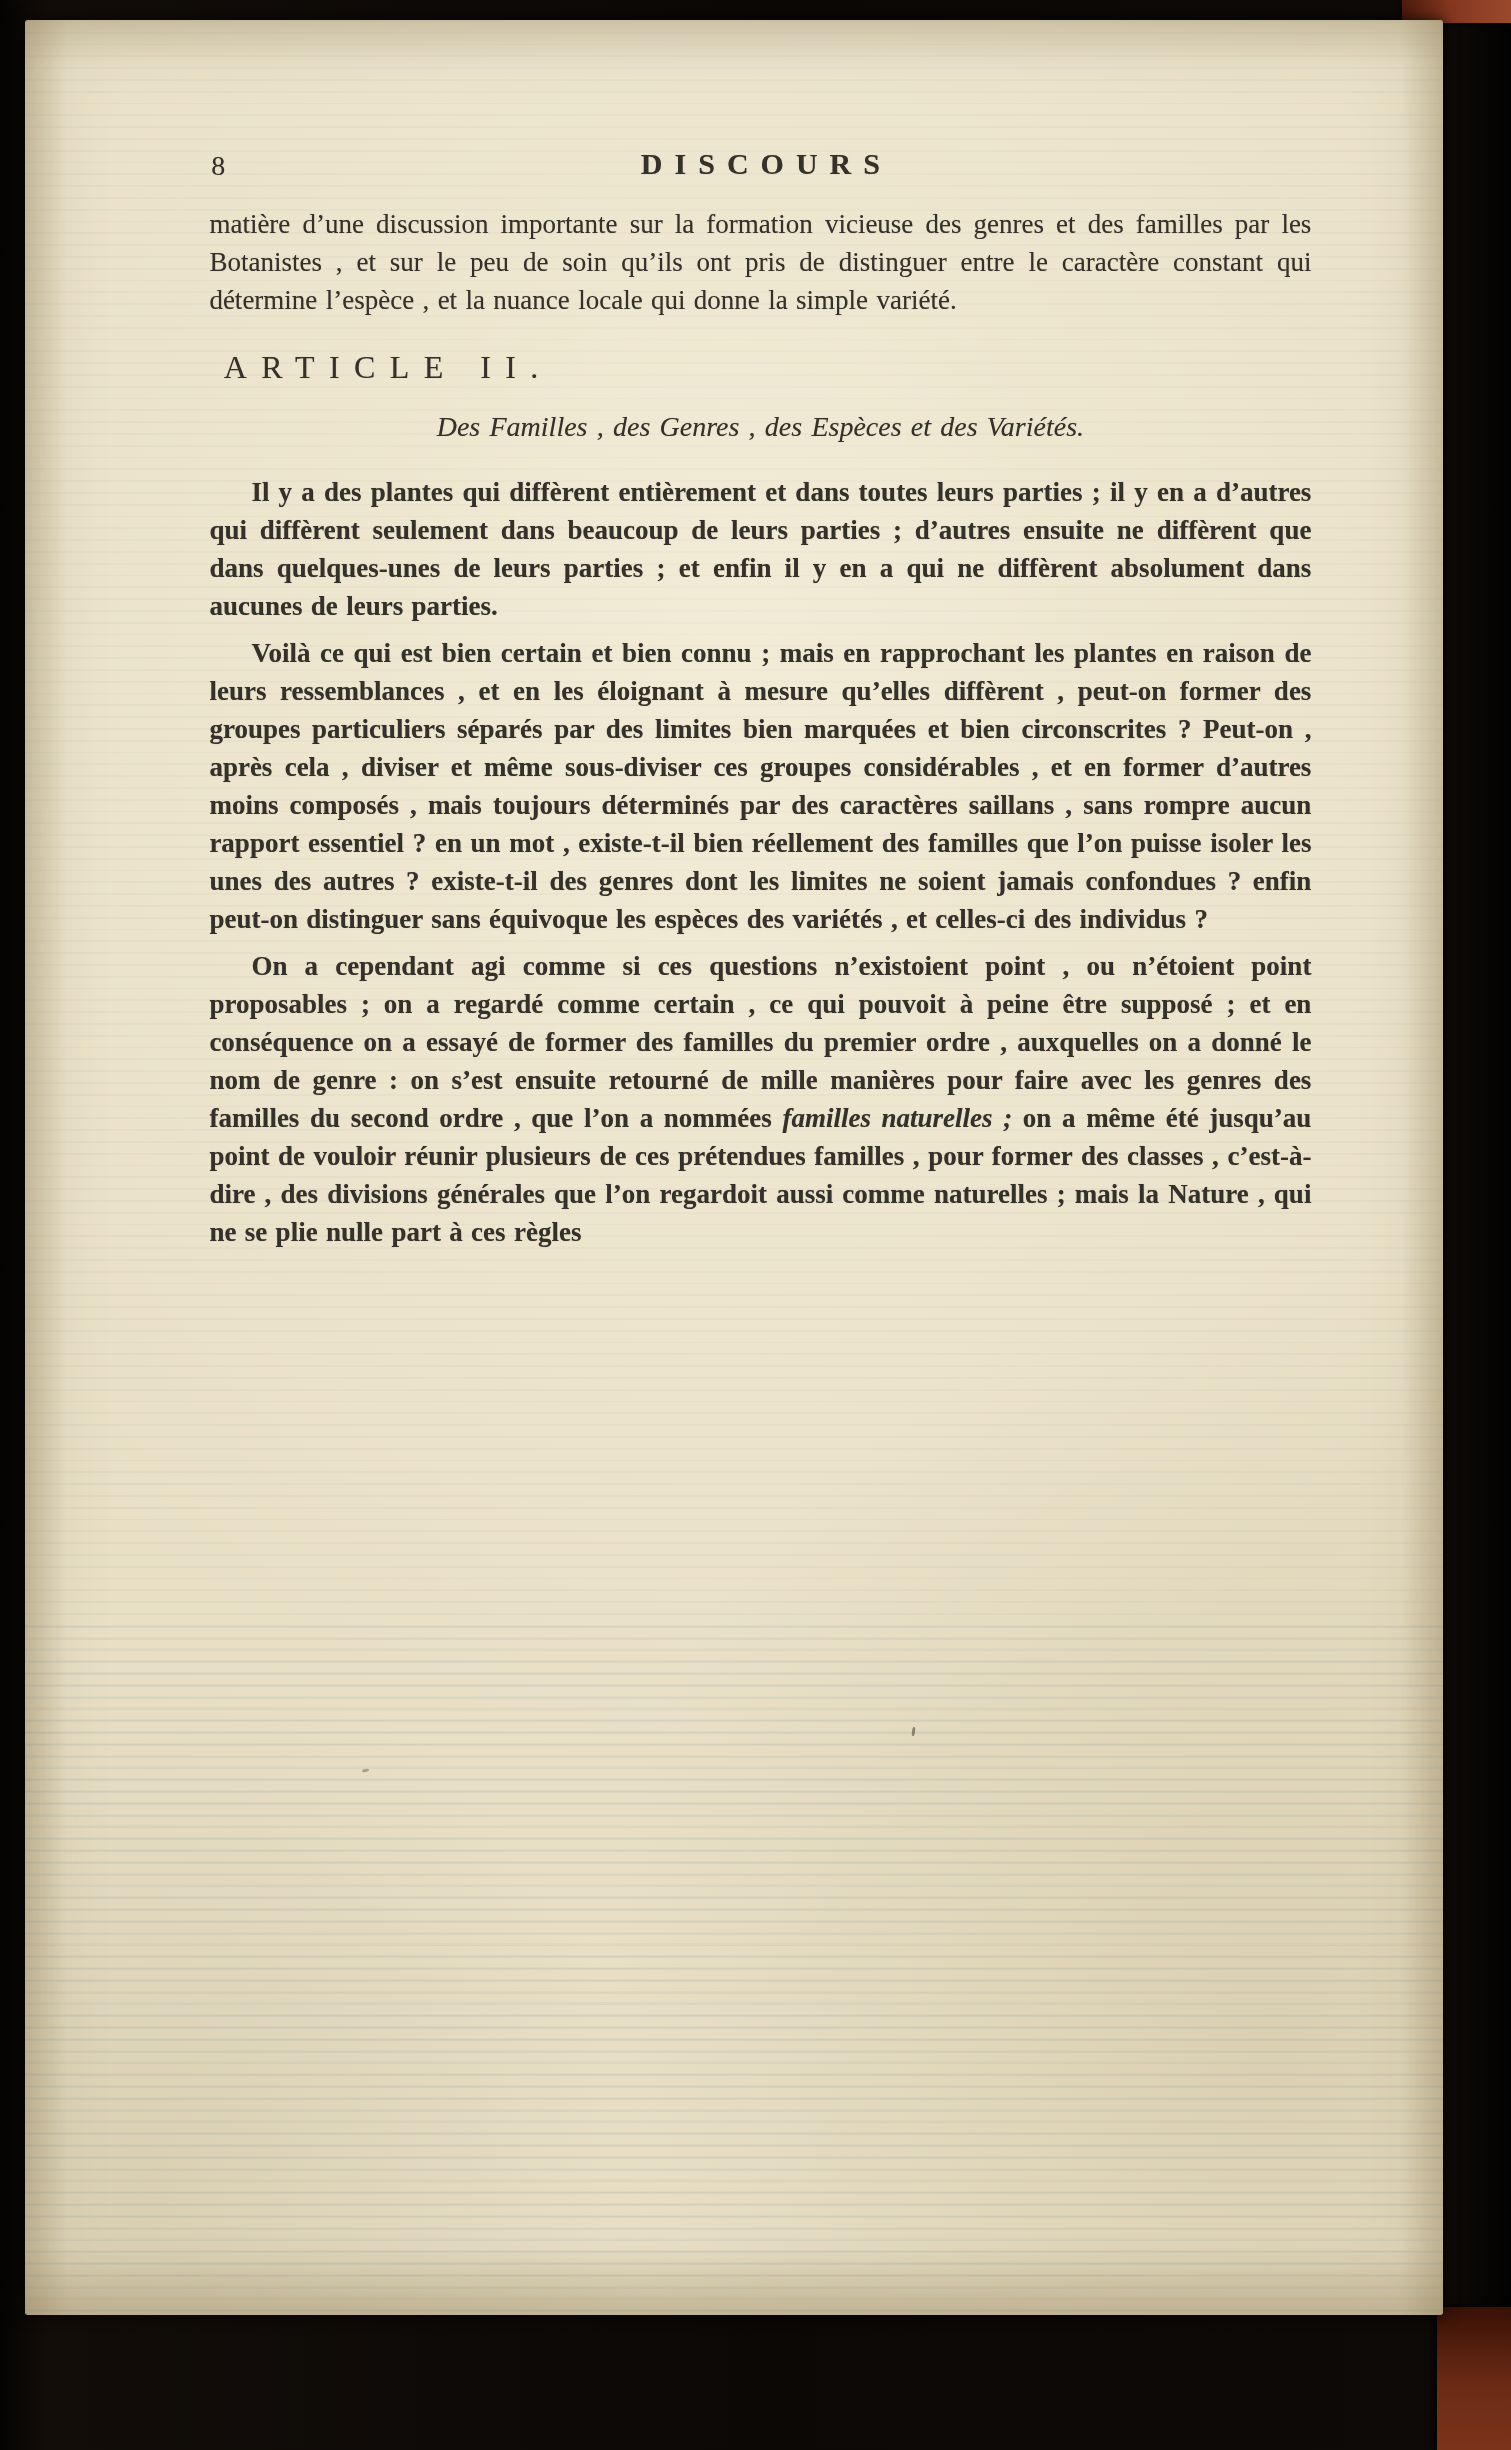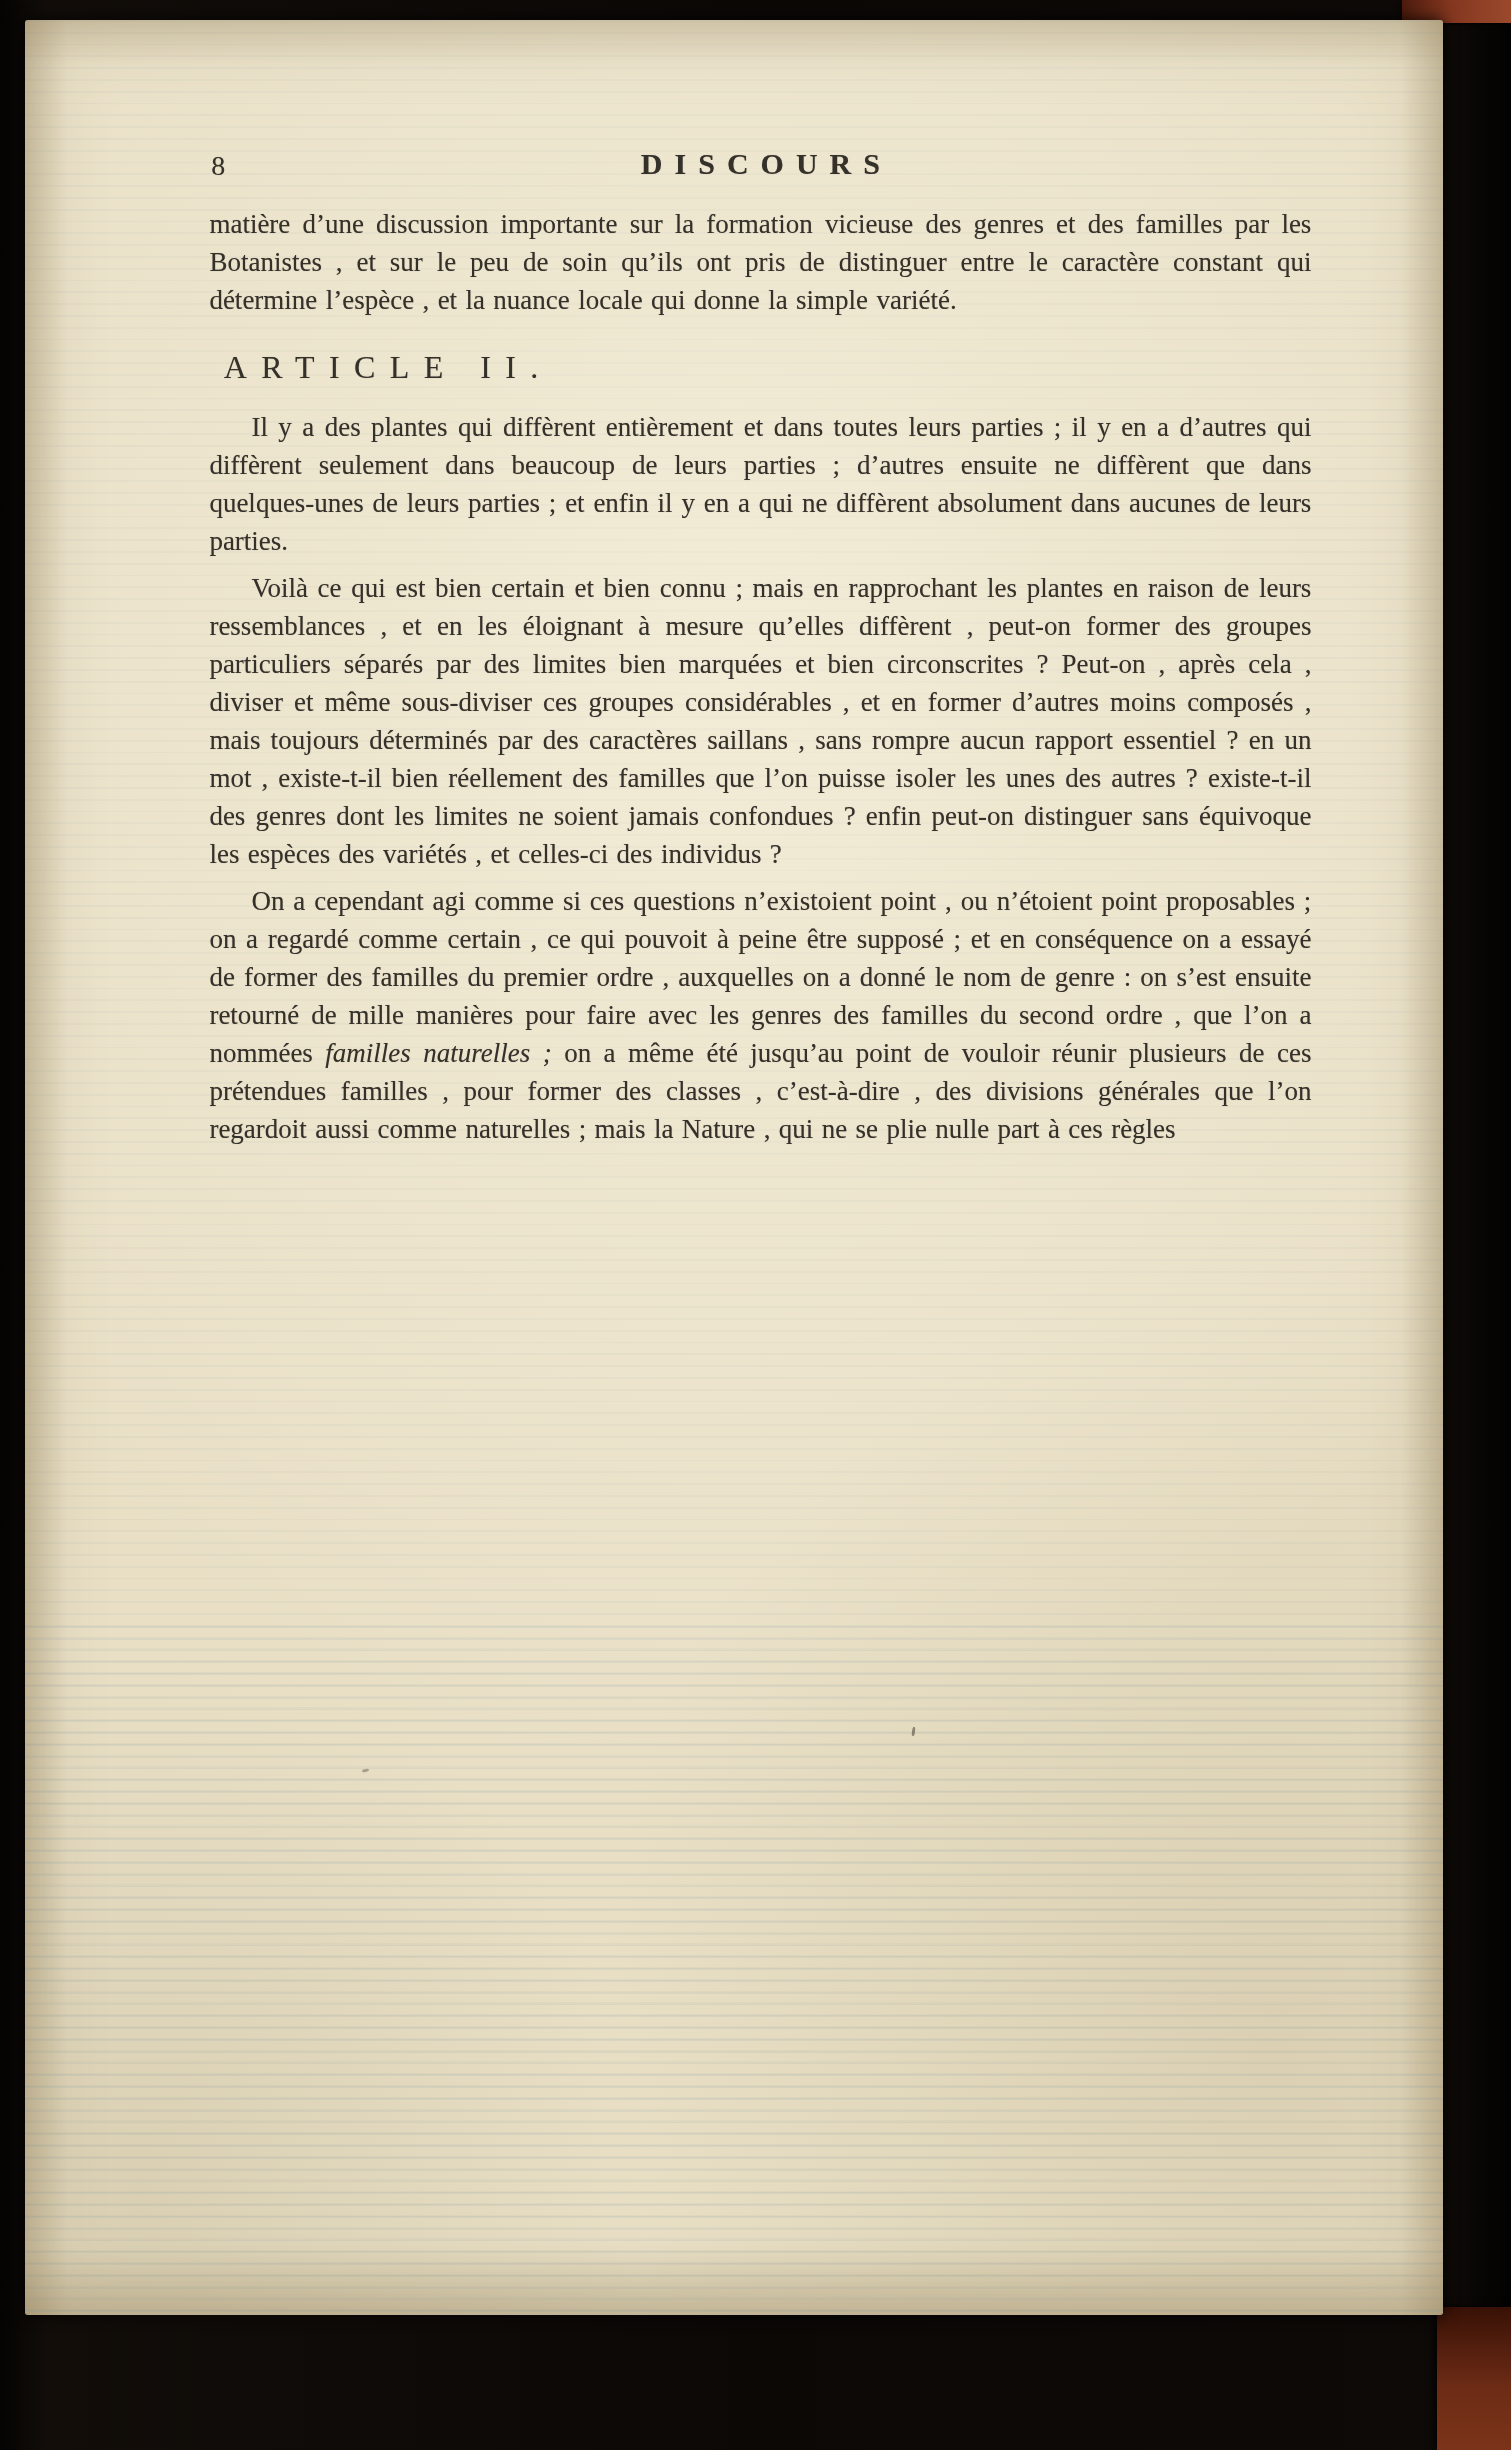--- a/index.html
+++ b/index.html
@@ -93,21 +93,21 @@
     font-size: 30px;
     font-weight: bold;
     letter-spacing: 0.40em;
     text-indent: 0.40em;
   }
 
   .para {
     margin: 0 0 9px 0;
     word-spacing: 0.06em;
   }
-  .para.indent { text-indent: 42px; }
+  .para.indent { text-indent: 42px; font-weight: bold; }
 
   .article-heading {
     margin: 29px 0 22px;
     font-size: 32px;
     font-weight: normal;
     letter-spacing: 0.45em;
     text-indent: 0.45em;
   }
 
   .article-subtitle {
@@ -143,20 +143,21 @@
 
     <header class="page-header">
       <span class="page-number">8</span>
       <span class="running-header">DISCOURS</span>
     </header>
 
     <p class="para">matière d’une discussion importante sur la formation vicieuse des genres et des familles par les Botanistes , et sur le peu de soin qu’ils ont pris de distinguer entre le caractère constant qui détermine l’espèce , et la nuance locale qui donne la simple variété.</p>
 
     <h2 class="article-heading">ARTICLE II.</h2>
 
+    <p class="article-subtitle">Des Familles , des Genres , des Espèces et des Variétés.</p>
 
     <p class="para indent">Il y a des plantes qui diffèrent entièrement et dans toutes leurs parties ; il y en a d’autres qui diffèrent seulement dans beaucoup de leurs parties ; d’autres ensuite ne diffèrent que dans quelques-unes de leurs parties ; et enfin il y en a qui ne diffèrent absolument dans aucunes de leurs parties.</p>
 
     <p class="para indent">Voilà ce qui est bien certain et bien connu ; mais en rapprochant les plantes en raison de leurs ressemblances , et en les éloignant à mesure qu’elles diffèrent , peut-on former des groupes particuliers séparés par des limites bien marquées et bien circonscrites ? Peut-on , après cela , diviser et même sous-diviser ces groupes considérables , et en former d’autres moins composés , mais toujours déterminés par des caractères saillans , sans rompre aucun rapport essentiel ? en un mot , existe-t-il bien réellement des familles que l’on puisse isoler les unes des autres ? existe-t-il des genres dont les limites ne soient jamais confondues ? enfin peut-on distinguer sans équivoque les espèces des variétés , et celles-ci des individus ?</p>
 
 
     <p class="para indent"><span>On a cependant agi comme si ces questions n’existoient point , ou n’étoient point proposables ; on a regardé comme certain , ce qui pouvoit à peine être supposé ; et en conséquence on a essayé de former des familles du premier ordre , auxquelles on a donné le nom de genre : on s’est ensuite retourné de mille manières pour faire avec les genres des familles du second ordre , que l’on a nommées </span><em>familles naturelles ;</em><span> on a même été jusqu’au point de vouloir réunir plusieurs de ces prétendues familles , pour former des classes , c’est-à-dire , des divisions générales que l’on regardoit aussi comme naturelles ; mais la Nature , qui ne se plie nulle part à ces règles</span></p>
 
   </div>
 

